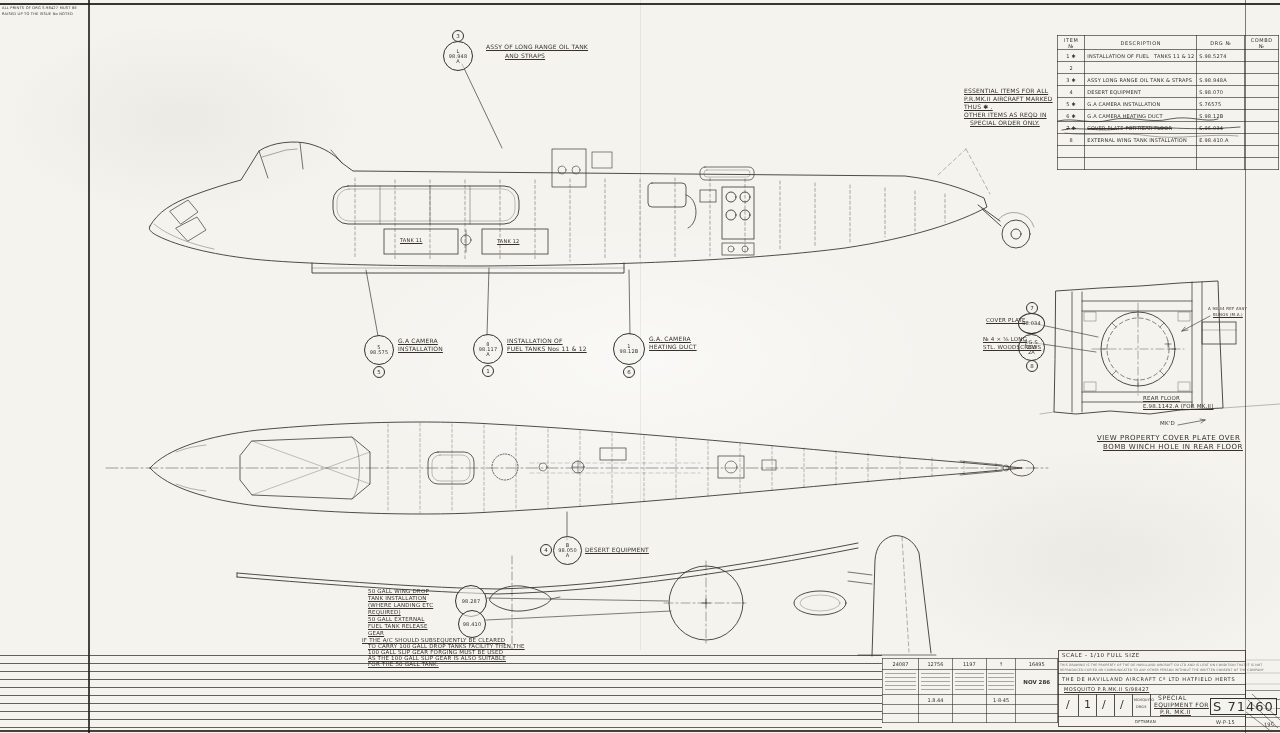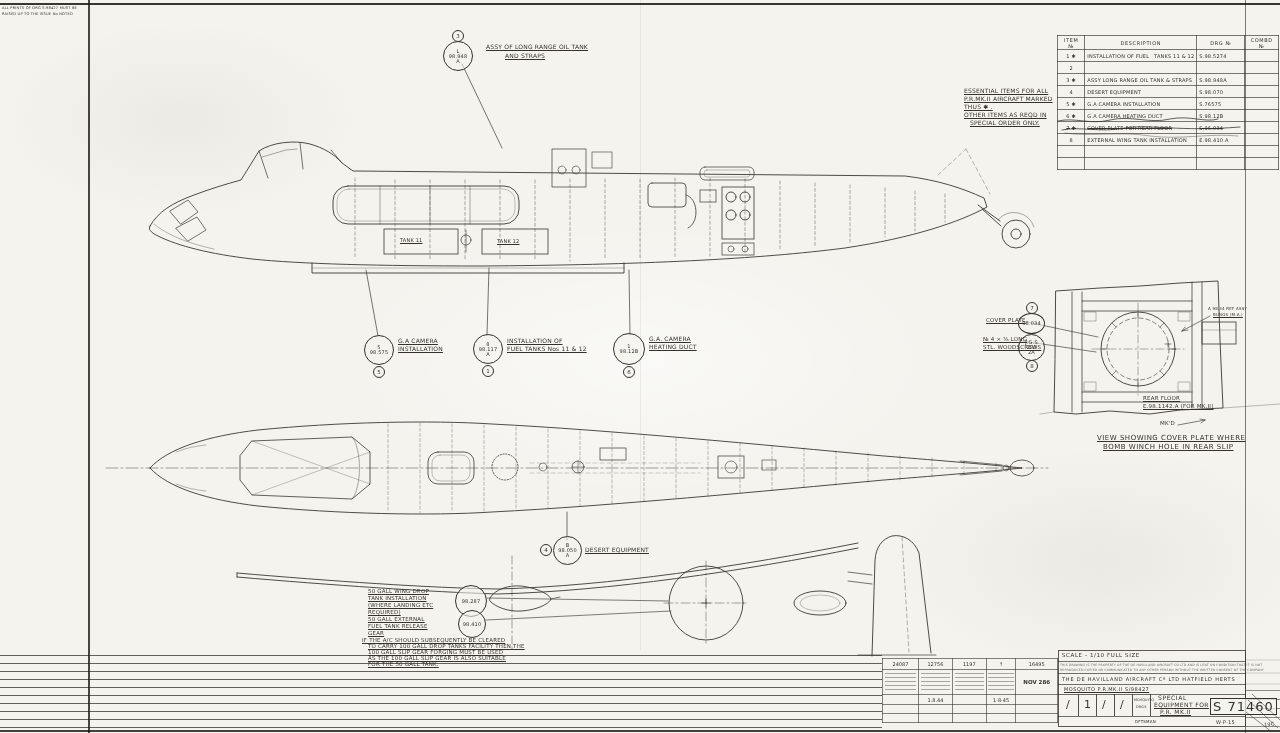--- a/index.html
+++ b/index.html
@@ -346,22 +346,22 @@
     </div>
   <div class="t t55 u" style="left:983px;top:336px;">№ 4 × ⅝ LONG</div>
   <div class="t t55 u" style="left:983px;top:344px;">STL. WOODSCREWS</div>
 
   <div class="t t4" style="left:1208px;top:306px;">A 98.34 REF ASSY</div>
   <div class="t t4 u" style="left:1213px;top:312px;">BUNGS (M.A.)</div>
 
   <div class="t t55 u" style="left:1143px;top:395px;">REAR FLOOR</div>
   <div class="t t55 u" style="left:1143px;top:403px;">E.98.1142.A (FOR MK.II)</div>
   <div class="t t55" style="left:1160px;top:420px;">MK'D</div>
-  <div class="t t7 u" style="left:1097px;top:434px;letter-spacing:.5px;">VIEW SHOWING COVER PLATE WHERE</div>
-  <div class="t t7 u" style="left:1103px;top:443px;letter-spacing:.5px;">BOMB WINCH HOLE IN REAR SLIP</div>
+  <div class="t t7 u" style="left:1097px;top:434px;letter-spacing:.5px;">VIEW PROPERTY COVER PLATE OVER</div>
+  <div class="t t7 u" style="left:1103px;top:443px;letter-spacing:.5px;">BOMB WINCH HOLE IN REAR FLOOR</div>
 
   <div class="t t55 u" style="left:368px;top:588px;">50 GALL WING DROP</div>
   <div class="t t55 u" style="left:368px;top:595px;">TANK INSTALLATION</div>
   <div class="t t55 u" style="left:368px;top:602px;">(WHERE LANDING ETC</div>
   <div class="t t55 u" style="left:368px;top:609px;">REQUIRED)</div>
   <div class="balloon" style="left:455px;top:585px;width:30px;height:30px;">
     <span class="bl">98.287</span>
   </div>
   <div class="t t55 u" style="left:368px;top:616px;">50 GALL EXTERNAL</div>
   <div class="t t55 u" style="left:368px;top:623px;">FUEL TANK RELEASE</div>

